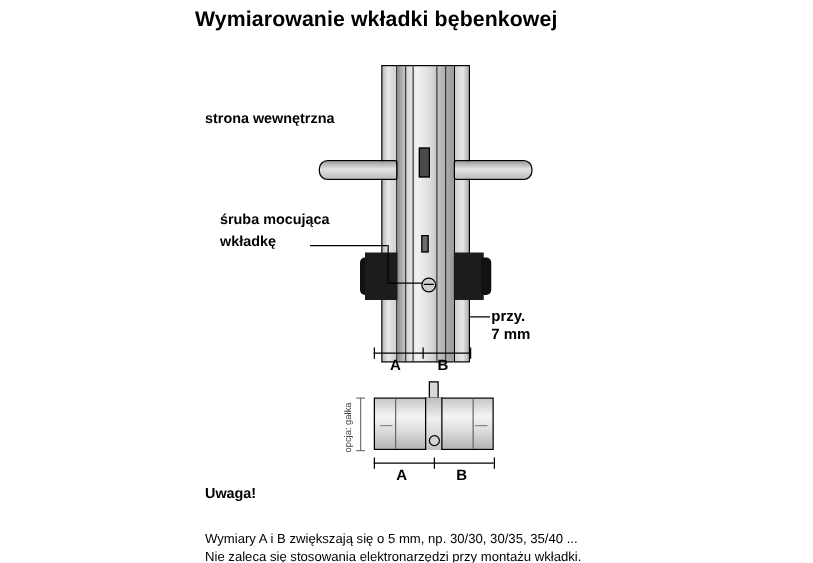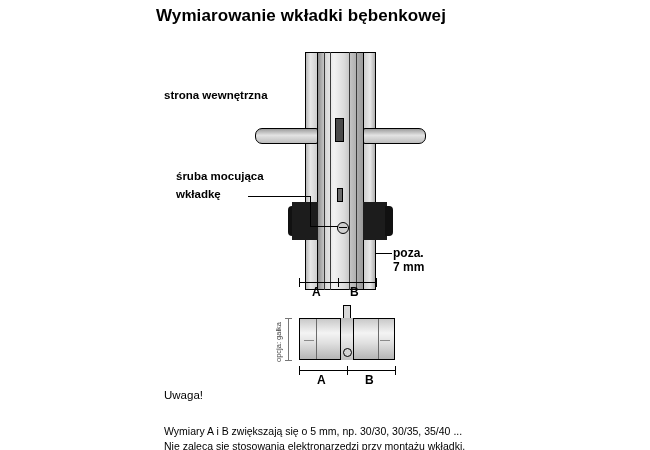--- a/index.html
+++ b/index.html
@@ -38,21 +38,21 @@
     position: absolute;
     font-size: 11.5px;
     font-weight: bold;
   }
 
   .note-title {
     position: absolute;
     left: 148px;
     top: 389px;
     font-size: 11.5px;
-    font-weight: normal;
+    font-weight: bold;
     text-align: right;
   }
   .note-lines {
     position: absolute;
     left: 148px;
     top: 404px;
     width: 470px;
     font-size: 10.5px;
     line-height: 14.5px;
     margin-top: 20px;
@@ -297,21 +297,21 @@
     <div class="box screw"></div>
 
     <div class="leader" style="left:232px; top:196px; width:62px;"></div>
     <div class="leader-v" style="left:294px; top:196px; height:30px;"></div>
     <div class="leader" style="left:294px; top:226px; width:28px;"></div>
 
     <div class="label" style="left:160px; top:170px;">śruba mocująca</div>
     <div class="label" style="left:160px; top:188px;">wkładkę</div>
 
     <div class="maks">
-      <span>poza.</span><br>
+      <span>przy.</span><br>
       <span>7 mm</span>
     </div>
     <div class="leader" style="left:360px; top:253px; width:16px;"></div>
 
     <div class="dim-line" style="left:283px; top:282px; width:77px;"></div>
     <div class="dim-tick" style="left:283px; top:278px;"></div>
     <div class="dim-tick" style="left:322px; top:278px;"></div>
     <div class="dim-tick" style="left:360px; top:278px;"></div>
     <div class="dim-label" style="left:296px; top:285px;">A</div>
     <div class="dim-label" style="left:334px; top:285px;">B</div>

